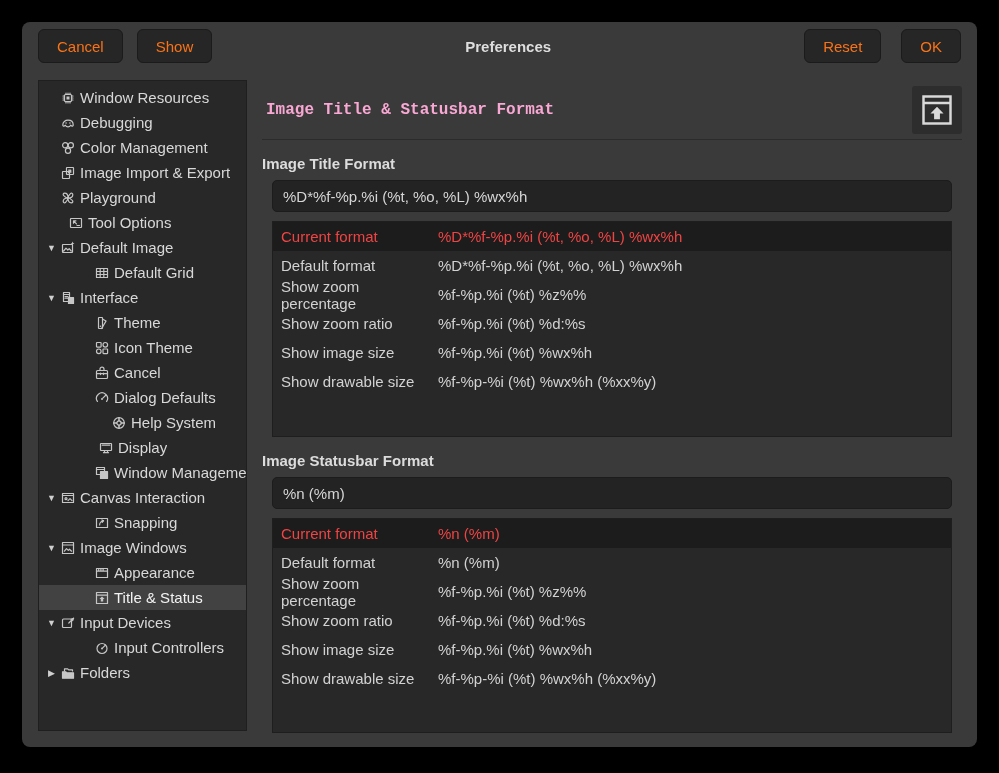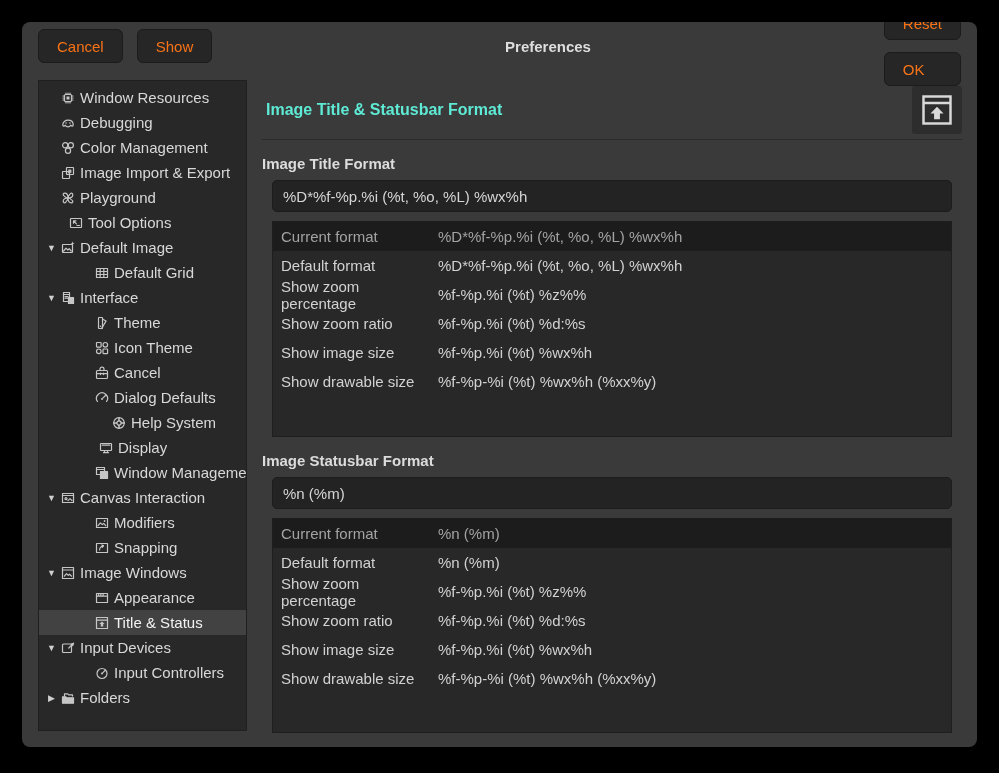--- a/index.html
+++ b/index.html
@@ -2,48 +2,48 @@
 <html><head>
 <meta charset="utf-8">
 <style>
   html,body{margin:0;padding:0;background:#000;width:999px;height:773px;overflow:hidden;
     font-family:"Liberation Sans", sans-serif;-webkit-font-smoothing:antialiased;}
   .window{position:absolute;left:22px;top:22px;width:955px;height:725px;background:#3a3a3a;
     border-radius:8px;overflow:hidden;}
   
   .titlebar{height:48px;display:flex;align-items:center;}
   .tb-left{display:flex;gap:14px;margin-left:16px;}
-  .tb-right{display:flex;gap:12px;margin-right:16px;flex-direction:column;}
+  .tb-right{display:flex;gap:20px;margin-right:16px;}
   .tb-title{flex:1;text-align:center;font-weight:bold;font-size:15px;color:#dedede;}
   .btn{background:#262626;border:1px solid #1b1b1b;border-radius:6px;height:34px;
     padding:0 18px;color:#f97316;font-size:15px;font-family:inherit;display:flex;
     align-items:center;cursor:default;}
   
   .sidebar{position:absolute;left:16px;top:58px;width:209px;height:651px;background:#282828;
     border:1px solid #1f1f1f;box-sizing:border-box;overflow:hidden;padding-top:4px;}
   .side-row{height:25px;display:flex;align-items:center;font-size:15px;color:#d8d8d8;white-space:nowrap;}
   .side-row.selected{background:#424242;color:#f2f2f2;}
   .expander{width:17px;flex-shrink:0;font-size:9px;color:#cfcfcf;text-align:center;}
   .sicon{width:16px;height:16px;flex-shrink:0;margin-right:4px;display:flex;align-items:center;}
   .slabel{overflow:hidden;}
   
   .main{position:absolute;left:240px;top:58px;width:700px;height:651px;}
   .main-header{height:60px;display:flex;align-items:center;border-bottom:1px solid #2b2b2b;box-sizing:border-box;}
-  .main-title{flex:1;font-weight:bold;font-size:16px;color:#5eead4;padding-left:4px;}
+  .main-title{flex:1;font-weight:bold;font-size:16px;color:#f9a8d4;padding-left:4px;font-family:Liberation Mono, monospace;}
   .icon-btn{width:50px;height:48px;background:#2d2d2d;border-radius:3px;display:flex;
     align-items:center;justify-content:center;margin-right:0px;}
   .section-label{font-weight:bold;font-size:15px;color:#dcdcdc;margin-top:15px;height:18px;line-height:18px;}
   .fmt-input{display:block;margin:7px 10px 0 10px;width:calc(100% - 20px);box-sizing:border-box;
     background:#232323;border:1px solid #1c1c1c;border-radius:5px;height:32px;padding:0 10px;
     color:#d6d6d6;font-size:15px;font-family:inherit;outline:none;}
   .fmt-list{margin:9px 10px 0 10px;background:#282828;border:1px solid #1e1e1e;box-sizing:border-box;overflow:hidden;}
   #fmt-list-0{height:216px;}
   #fmt-list-1{height:215px;}
   .fmt-row{height:29px;display:flex;align-items:center;font-size:15px;color:#d2d2d2;padding-left:8px;}
-  .fmt-row.selected{background:#1c1c1c;color:#a3a3a3;}
+  .fmt-row.selected{background:#1c1c1c;color:#ef4444;}
   .fmt-label{width:157px;flex-shrink:0;}
   .fmt-value{flex:1;white-space:nowrap;}
 </style>
 </head>
 <body>
 
 <div class="window">
 
   <div class="titlebar">
     <div class="tb-left">
@@ -267,33 +267,20 @@
           <svg viewBox="0 0 16 16" width="16" height="16">
             <g fill="none" stroke="#c6c6c6" stroke-width="1.2" stroke-linecap="round" stroke-linejoin="round">
               <rect x="2.5" y="3.5" width="11" height="9"></rect>
               <path d="M2.5 5.5h11"></path>
               <circle cx="6" cy="8.7" r="1"></circle>
               <path d="M8 10.7l2-2 2 2"></path>
             </g>
           </svg>
         </span>
         <span class="slabel">Canvas Interaction</span>
-      </div>
-      <div class="side-row" style="padding-left: 38px;">
-        <span class="expander"></span>
-        <span class="sicon">
-          <svg viewBox="0 0 16 16" width="16" height="16">
-            <g fill="none" stroke="#c6c6c6" stroke-width="1.2" stroke-linecap="round" stroke-linejoin="round">
-              <rect x="2.5" y="3.5" width="11" height="9"></rect>
-              <path d="M4 10.7l2.4-2.9 1.9 1.9 1.4-1.4 2 2.4"></path>
-              <circle cx="10.6" cy="6" r=".9" fill="#c6c6c6" stroke="none"></circle>
-            </g>
-          </svg>
-        </span>
-        <span class="slabel">Modifiers</span>
       </div>
       <div class="side-row" style="padding-left: 38px;">
         <span class="expander"></span>
         <span class="sicon">
           <svg viewBox="0 0 16 16" width="16" height="16">
             <g fill="none" stroke="#c6c6c6" stroke-width="1.2" stroke-linecap="round" stroke-linejoin="round">
               <rect x="2.5" y="3.5" width="11" height="9"></rect>
               <path d="M5.6 10c0-2.3 1.8-4.1 4-4.1M9.6 5.9L8 4.9M9.6 5.9L8.2 7.4"></path>
             </g>
           </svg>

